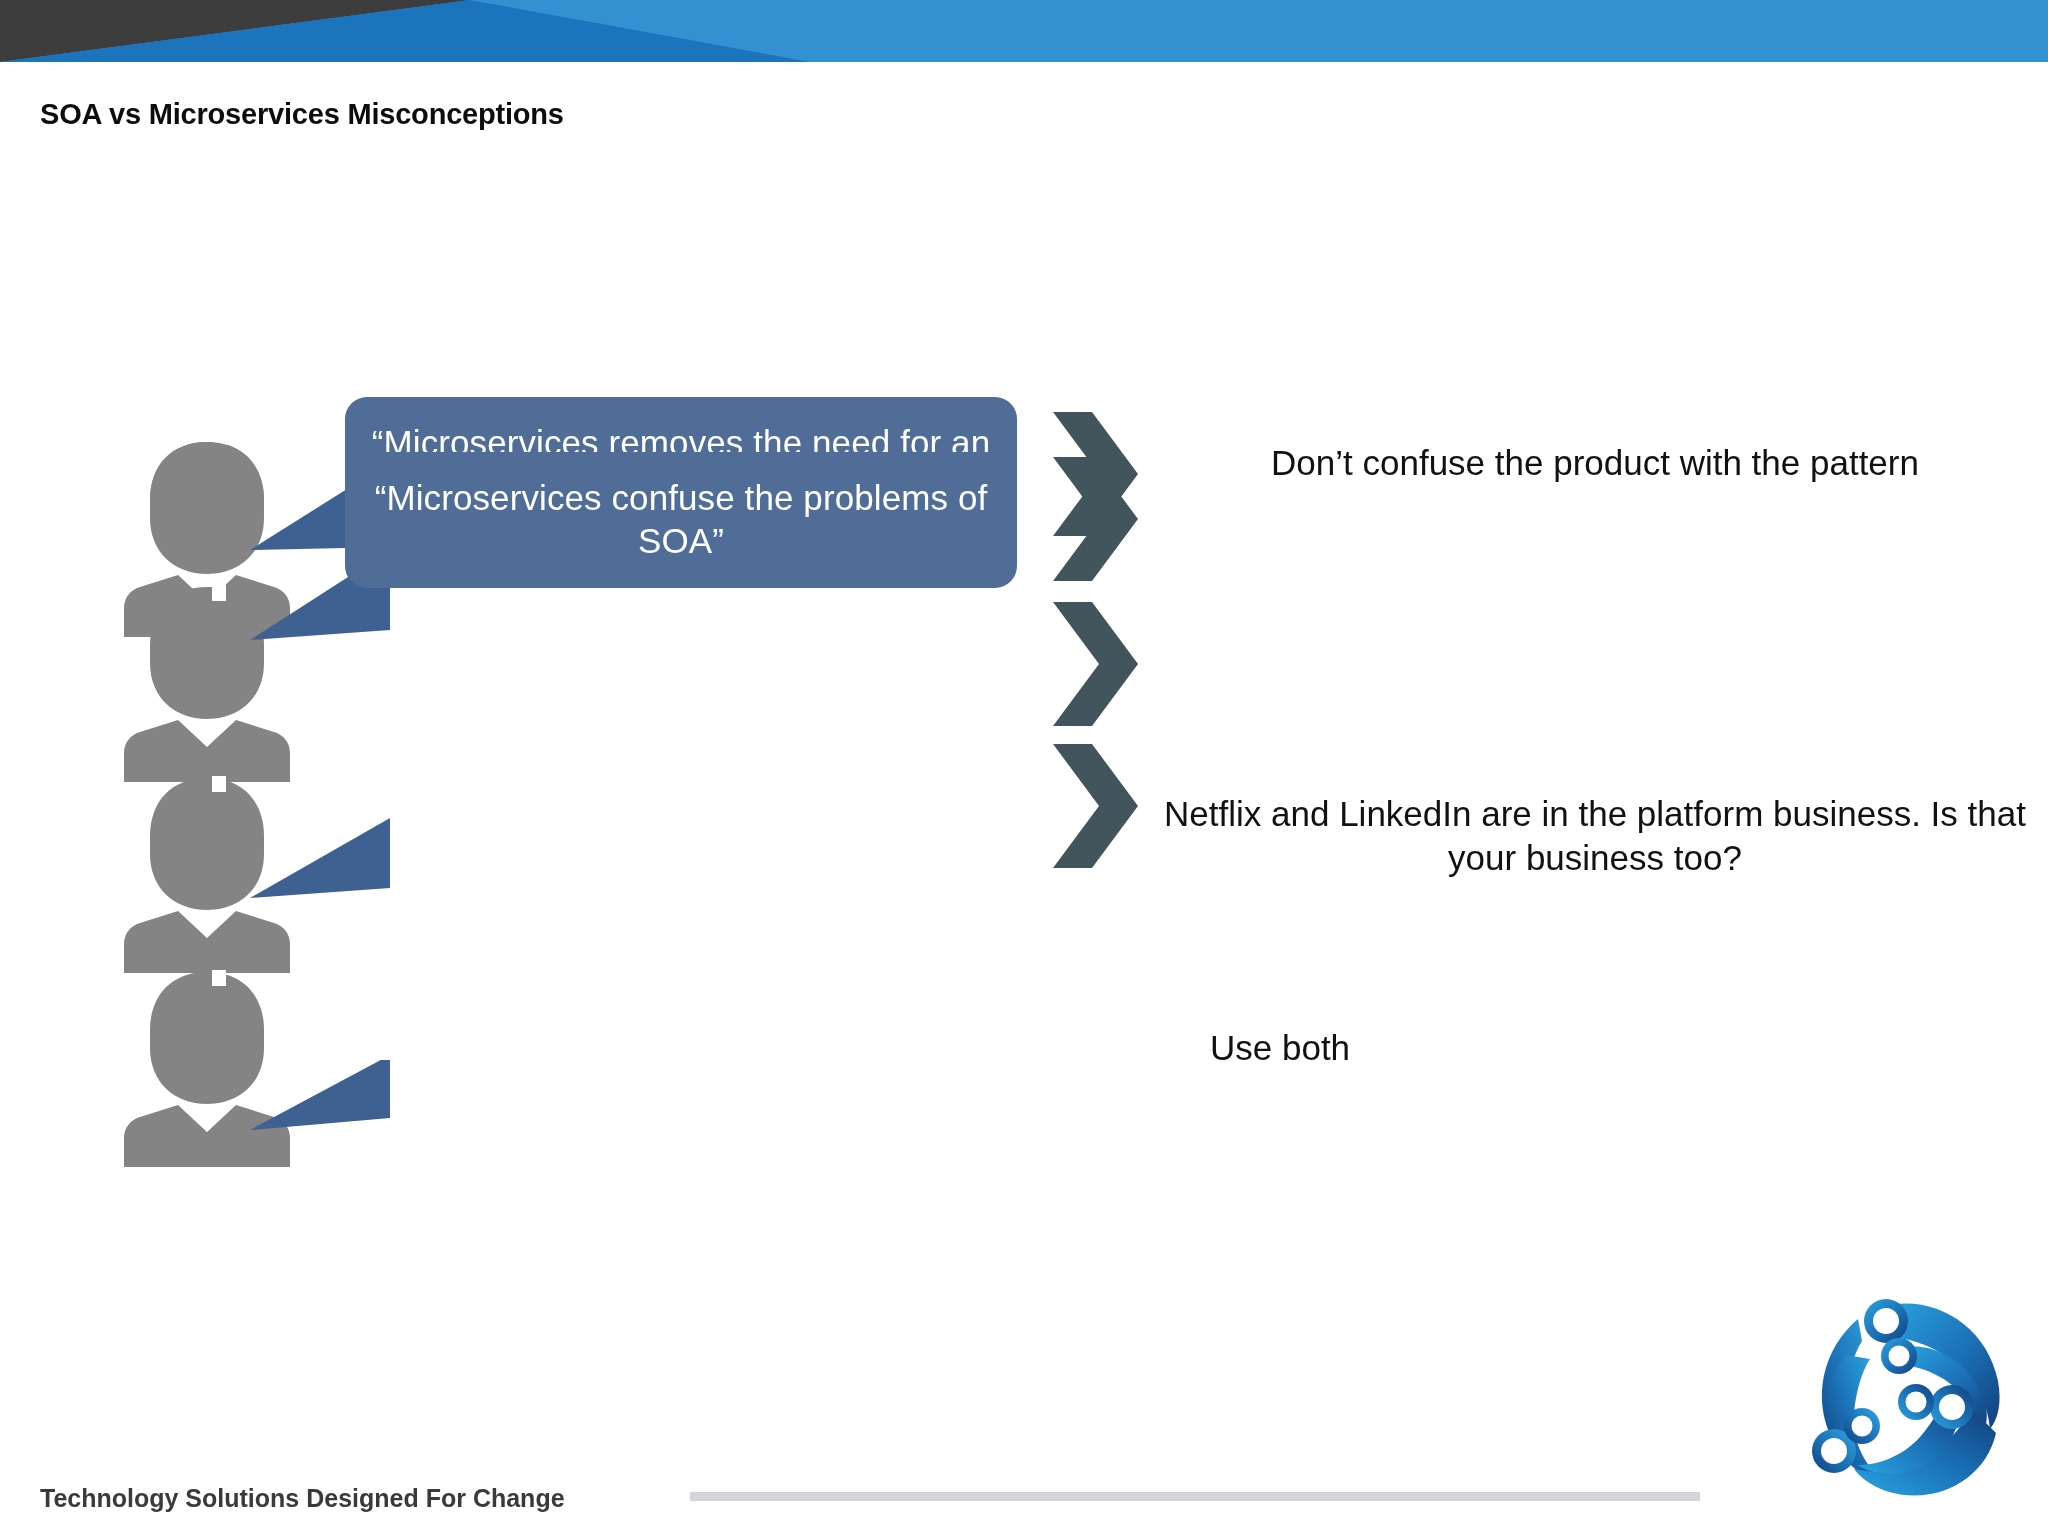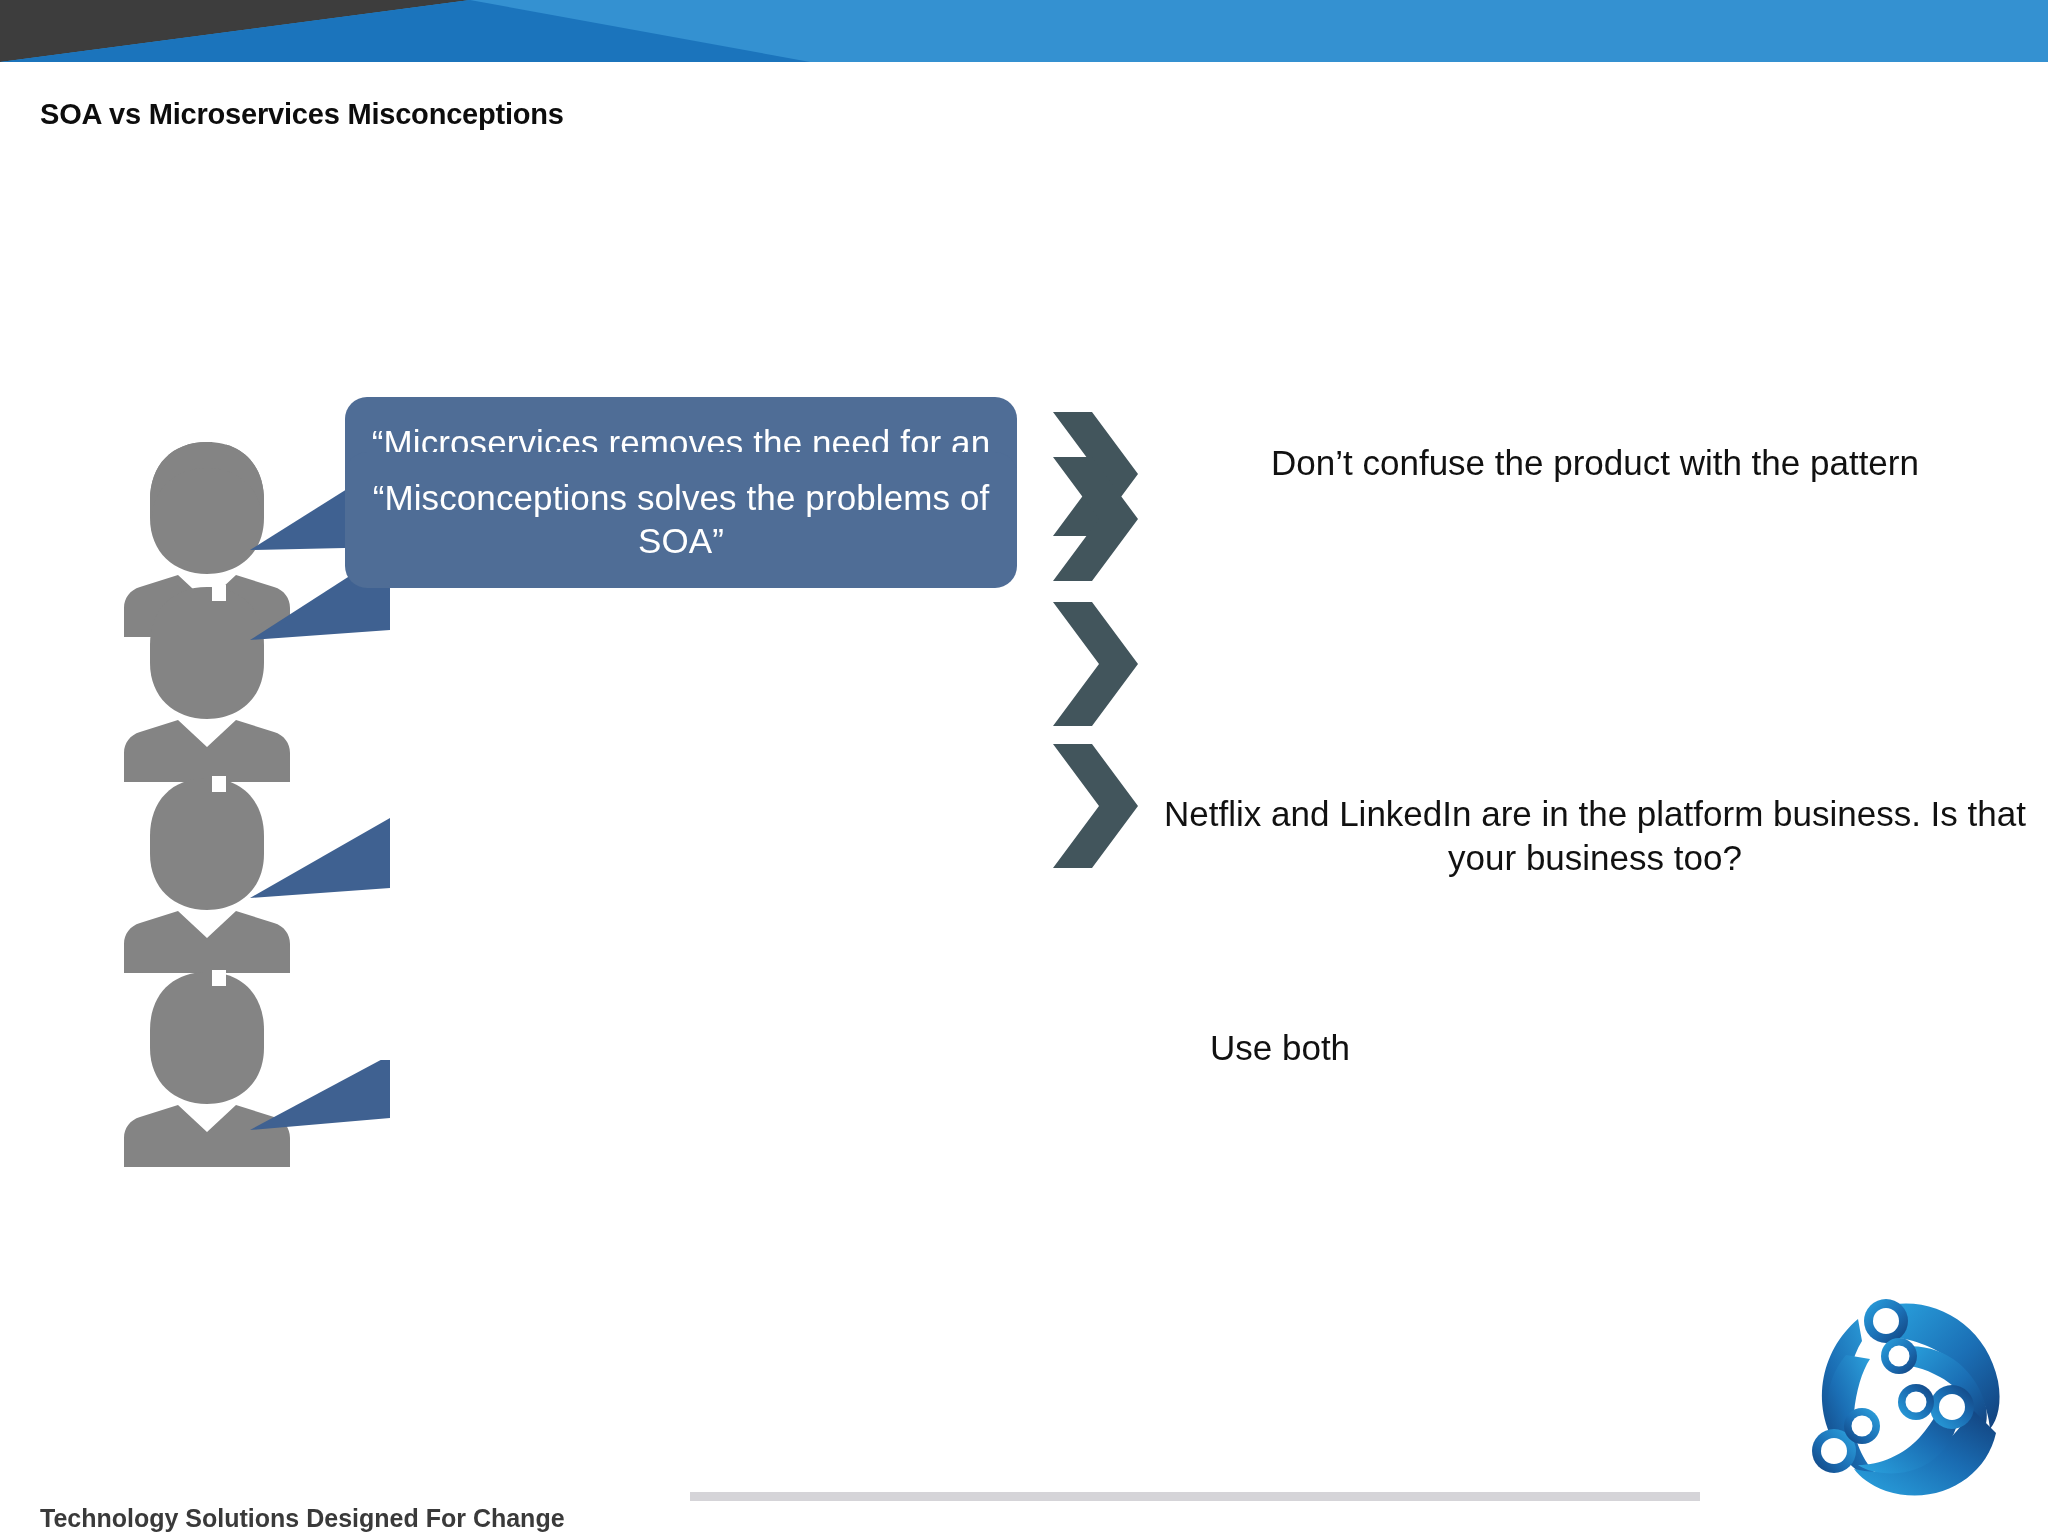--- a/index.html
+++ b/index.html
@@ -106,21 +106,20 @@
   
   .footer-text {
     position: absolute;
     left: 40px;
     top: 1498px;
     transform: translateY(-50%);
     font-size: 25px;
     font-weight: bold;
     color: #3a3a3a;
     white-space: nowrap;
-    margin-top: 20px;
   }
   .footer-rule {
     position: absolute;
     left: 690px;
     top: 1492px;
     width: 1010px;
     height: 9px;
     background: #d5d4d8;
   }
   .logo {
@@ -177,21 +176,21 @@
       <rect x="100" y="8" width="14" height="16" fill="#ffffff"></rect>
       <path d="M12 205 L12 176 C12 166 18 158 28 155 L66 143 L95 170 L124 143 L162 155 C172 158 178 166 178 176 L178 205 Z" fill="#848484"></path>
     </svg>
   </div>
   <div class="bubble-tail" style="left:240px; top:545px;">
     <svg width="150" height="120" viewBox="0 0 150 120" xmlns="http://www.w3.org/2000/svg">
       <polygon points="150,5 150,85 10,95" fill="#3f6191"></polygon>
     </svg>
   </div>
   <div class="bubble" style="top:452px; height:136px;">
-    <span class="bubble-text">“Misconceptions solves the problems of SOA”</span>
+    <span class="bubble-text">“Microservices confuse the problems of SOA”</span>
   </div>
   <div class="chevron" style="left:1050px; top:455px;">
     <svg viewBox="0 0 90 128" xmlns="http://www.w3.org/2000/svg">
       <polygon points="3,2 42,2 88,64 42,126 3,126 49,64" fill="#42555c"></polygon>
     </svg>
   </div>
 
   <div class="person" style="left:112px; top:768px;">
     <svg viewBox="0 0 190 210" xmlns="http://www.w3.org/2000/svg">
       <path d="M95 10 C130 10 152 33 152 68 L152 86 C152 120 128 142 95 142 C62 142 38 120 38 86 L38 68 C38 33 60 10 95 10 Z" fill="#848484"></path>

